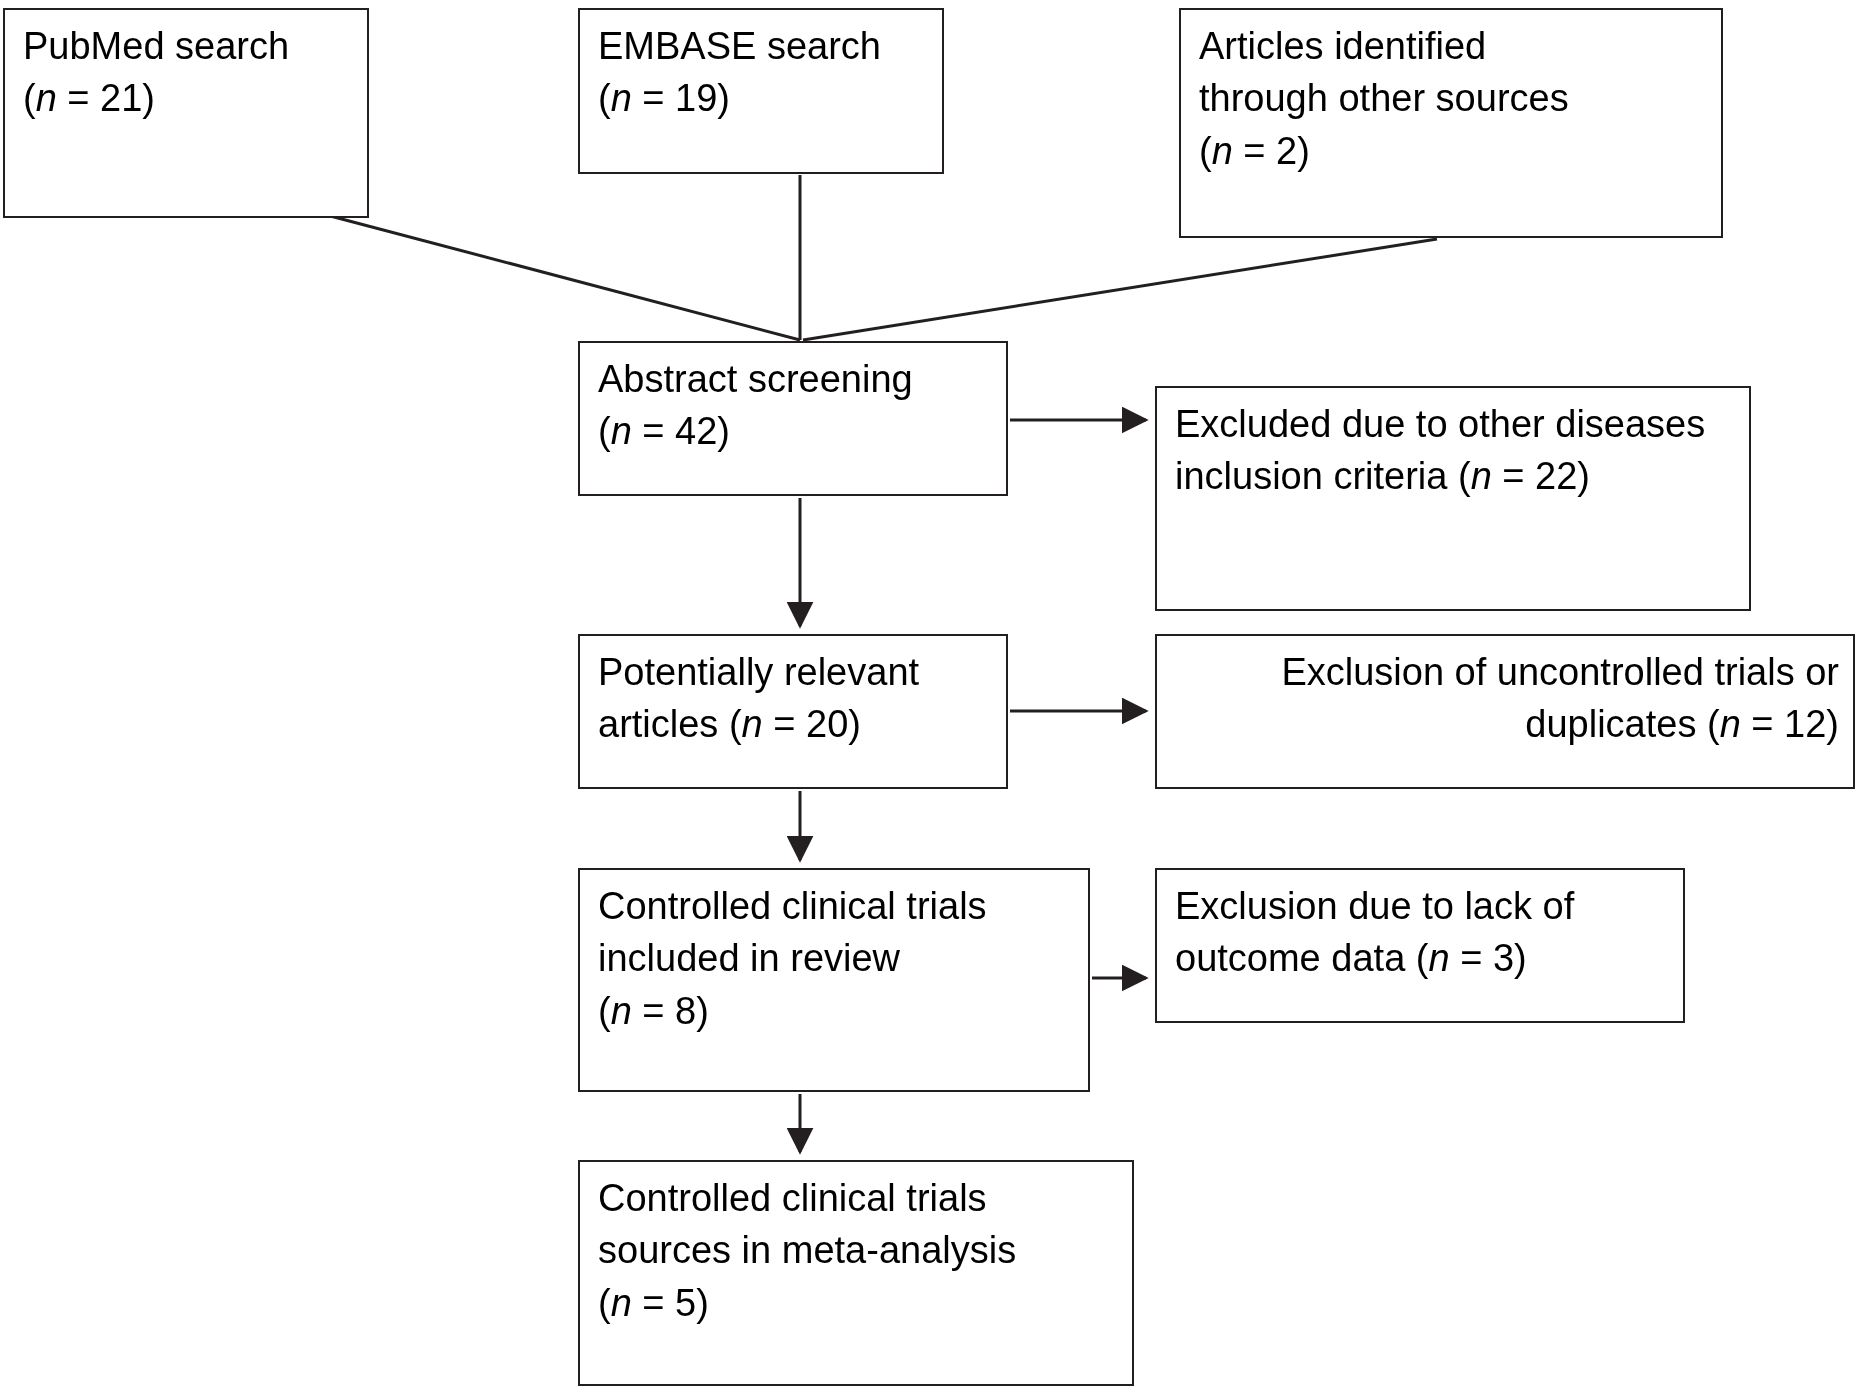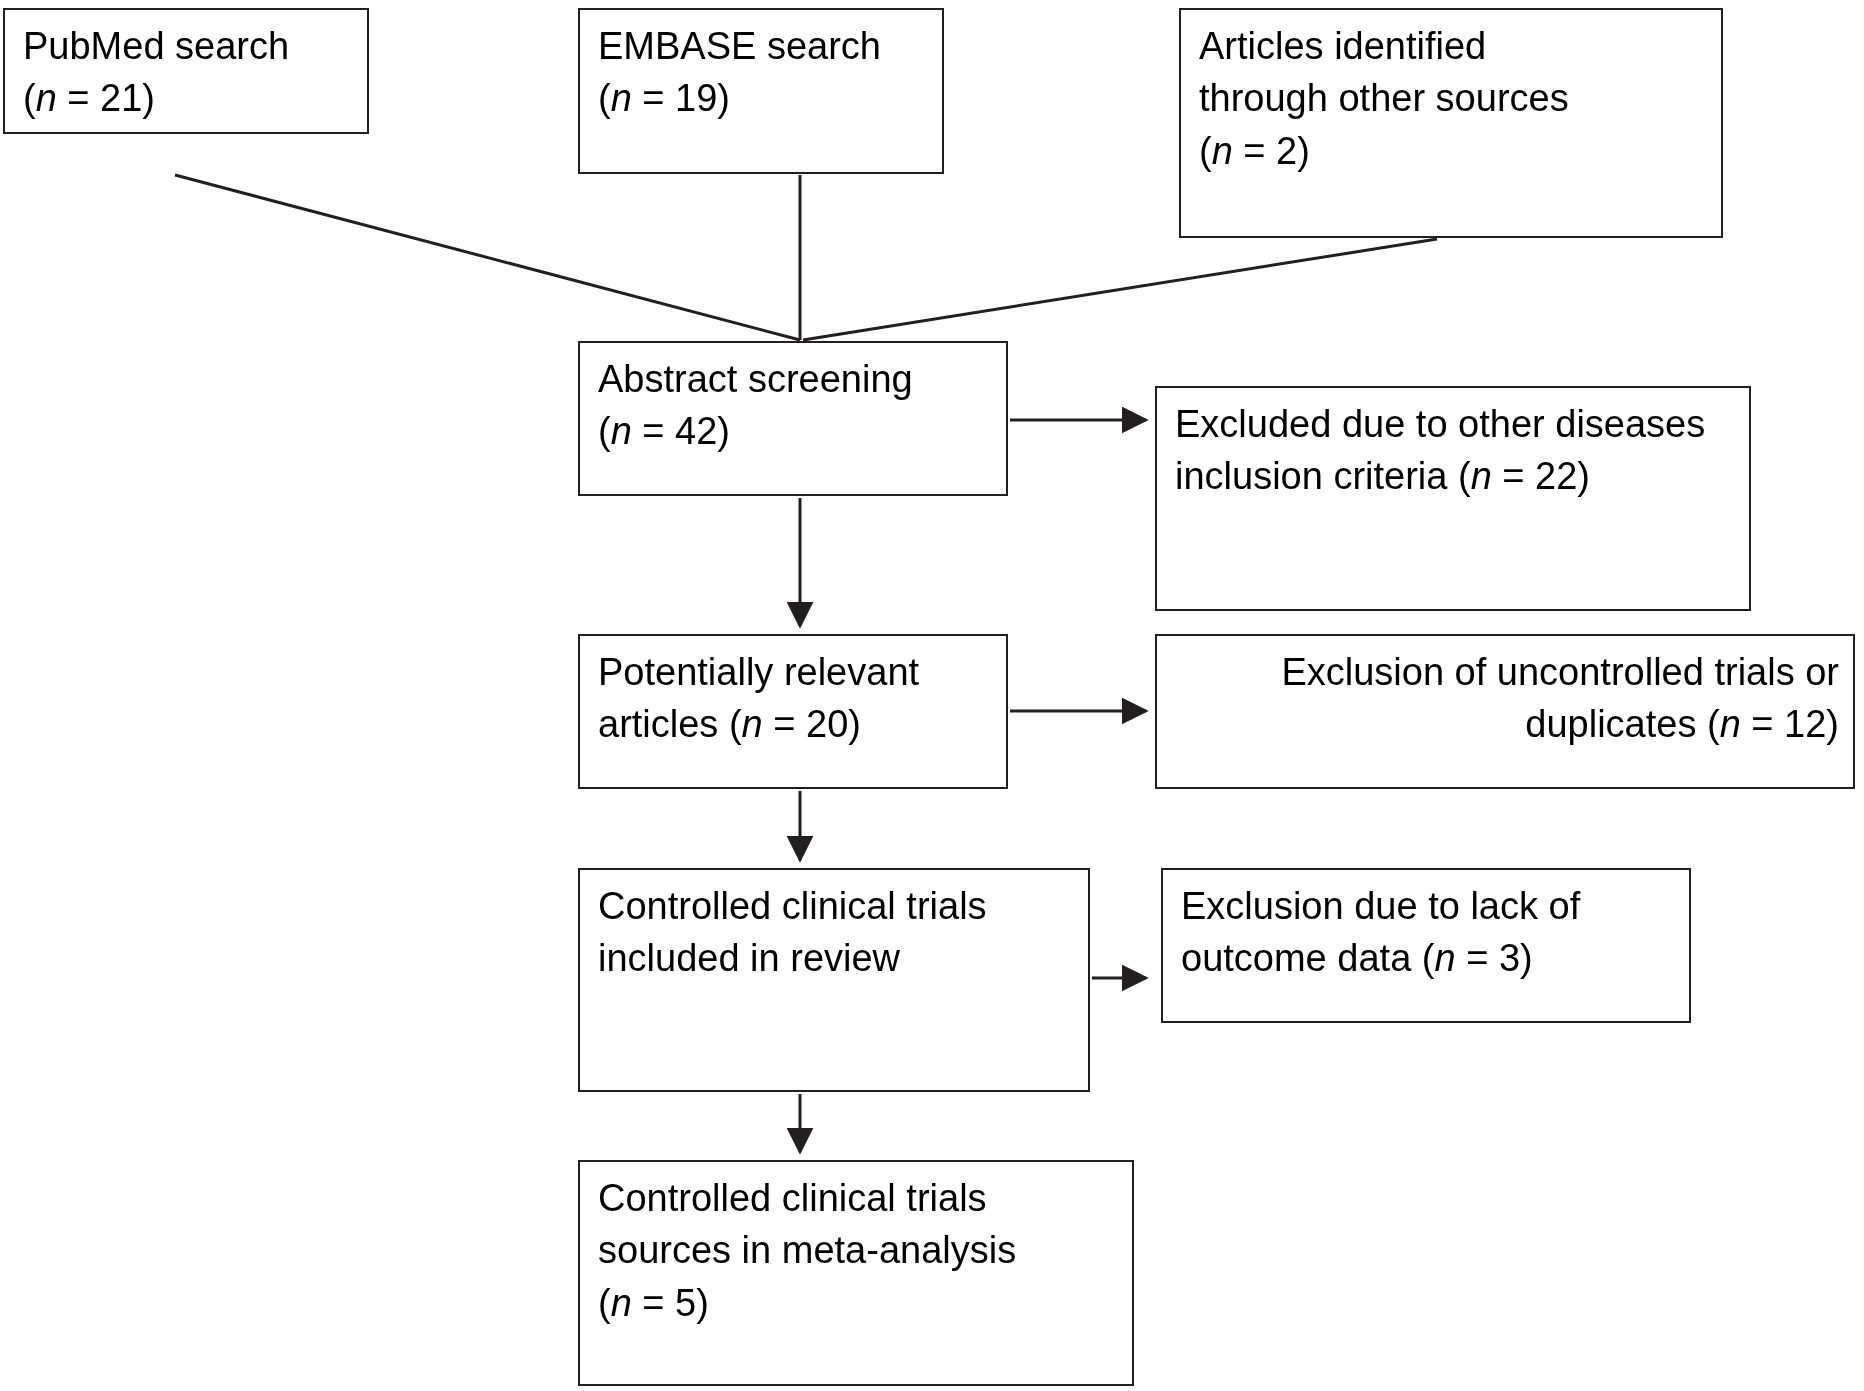--- a/index.html
+++ b/index.html
@@ -35,29 +35,29 @@
   }
   svg.edges {
     position: absolute;
     left: 0;
     top: 0;
     width: 1864px;
     height: 1391px;
     z-index: 1;
   }
   
-  #n-pubmed     { left: 3px;   top: 8px;   width: 366px;  height: 126px; }
+  #n-pubmed     { left: 3px;   top: 8px;   width: 366px;  height: 210px; }
   #n-embase     { left: 578px; top: 8px;   width: 366px;  height: 166px; }
   #n-other      { left: 1155px;top: 8px;   width: 544px;  height: 230px; margin-left: 24px; }
   #n-abstract   { left: 578px; top: 341px; width: 430px;  height: 155px; }
   #n-excl1      { left: 1155px;top: 341px; width: 596px;  height: 225px; margin-top: 45px; }
   #n-potential  { left: 578px; top: 634px; width: 430px;  height: 155px; }
   #n-excl2      { left: 1155px;top: 634px; width: 700px;  height: 155px; text-align: right; }
   #n-controlled { left: 578px; top: 868px; width: 512px;  height: 224px; }
-  #n-excl3      { left: 1155px;top: 868px; width: 530px;  height: 155px; margin-left: 6px; }
+  #n-excl3      { left: 1155px;top: 868px; width: 530px;  height: 155px; }
   #n-meta       { left: 578px; top: 1160px;width: 556px;  height: 226px; }
 </style>
 </head>
 <body>
 
 <div id="flow">
 
   <svg class="edges" viewBox="0 0 1864 1391" xmlns="http://www.w3.org/2000/svg">
     <defs>
       <marker id="arrow" viewBox="0 0 10 10" refX="9" refY="5" markerWidth="9" markerHeight="9" orient="auto-start-reverse">
@@ -116,20 +116,21 @@
   </div>
 
   <div class="node" id="n-excl2">
     <div>Exclusion of uncontrolled trials or</div>
     <div>duplicates (<span class="ital">n</span> = 12)</div>
   </div>
 
   <div class="node" id="n-controlled">
     <div>Controlled clinical trials</div>
     <div>included in review</div>
+    <div>(<span class="ital">n</span> = 8)</div>
   </div>
 
   <div class="node" id="n-excl3">
     <div>Exclusion due to lack of</div>
     <div>outcome data (<span class="ital">n</span> = 3)</div>
   </div>
 
   <div class="node" id="n-meta">
     <div>Controlled clinical trials</div>
     <div>sources in meta-analysis</div>

